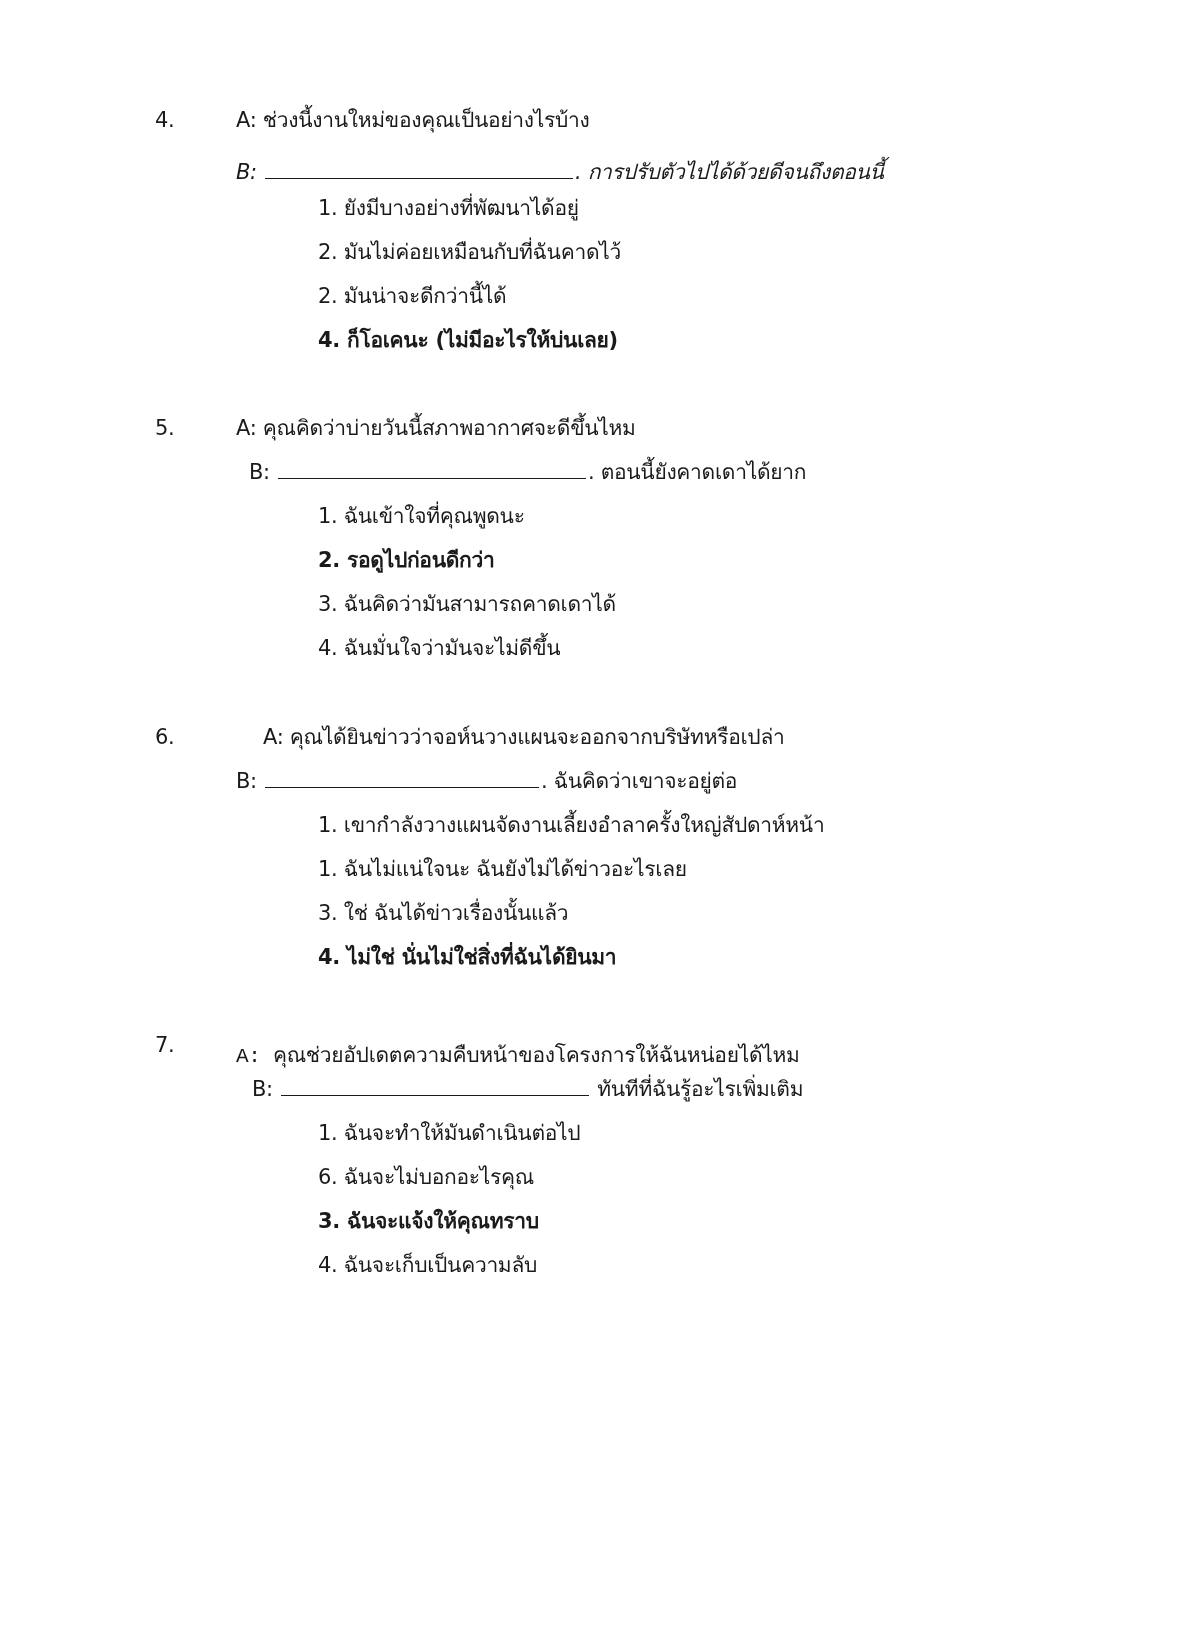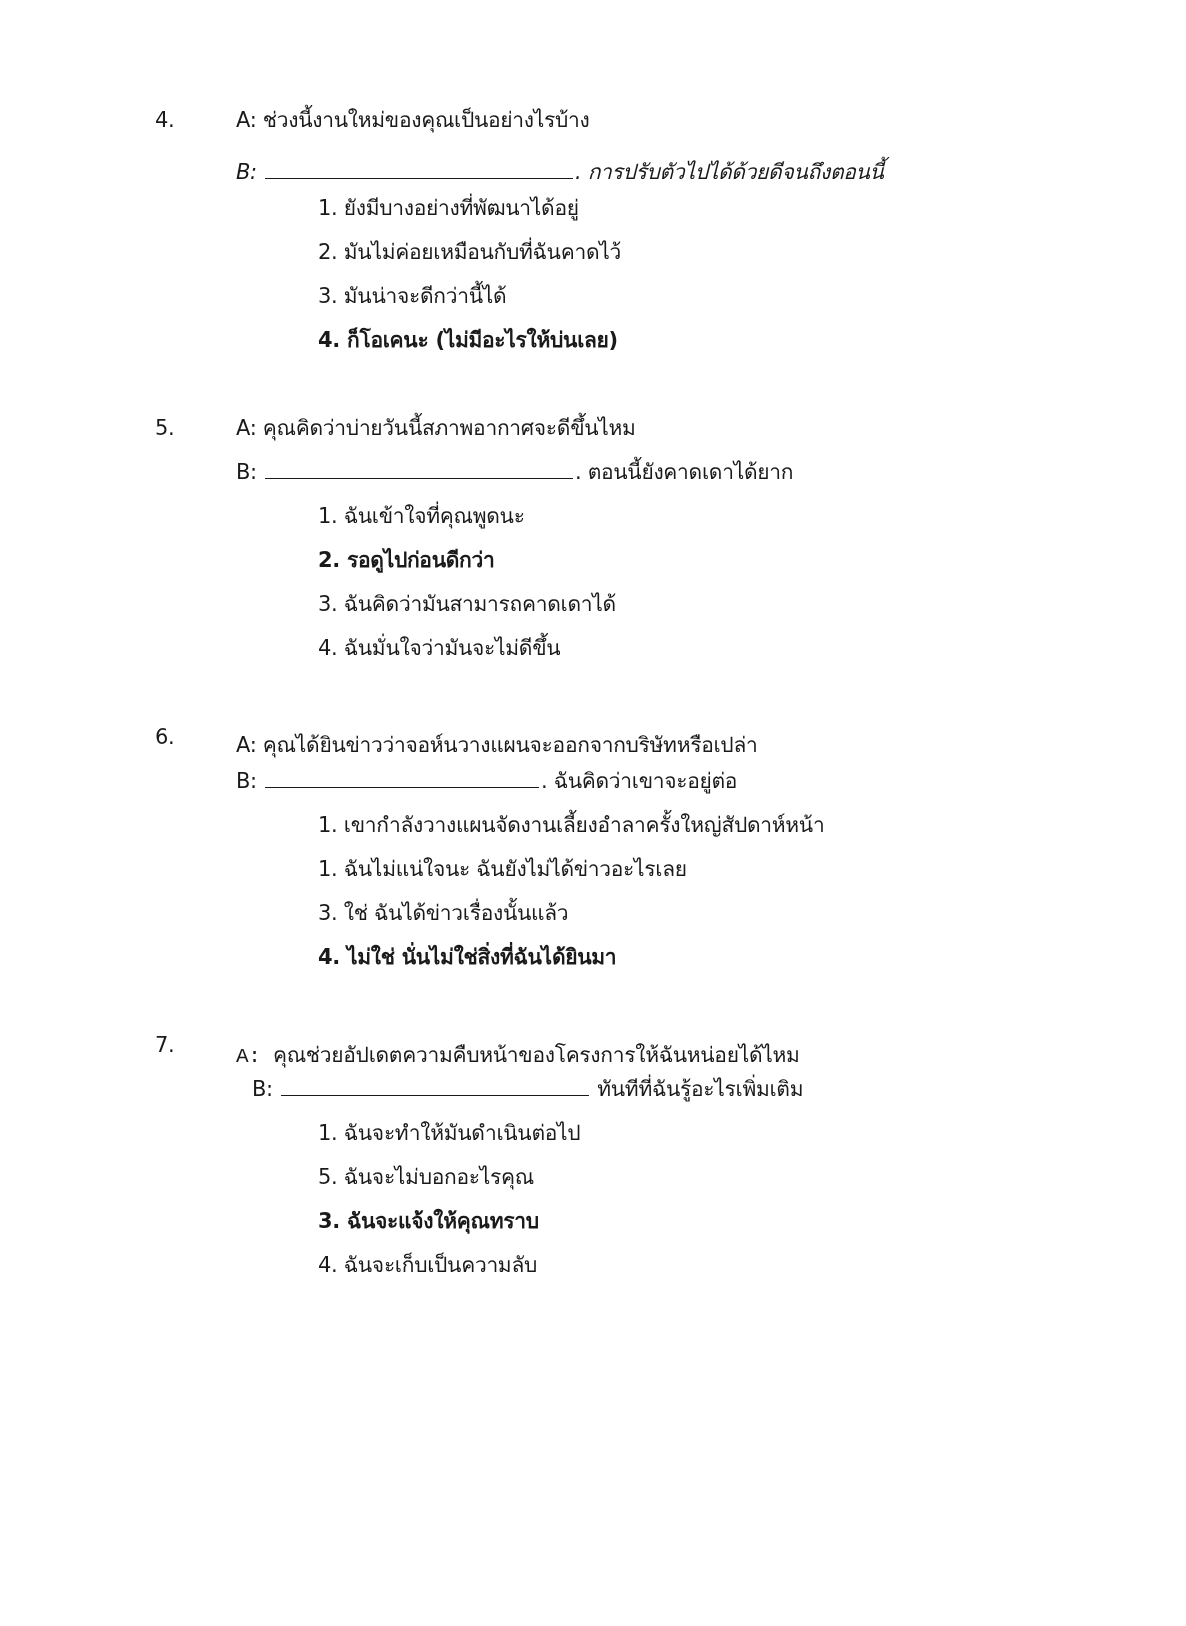--- a/index.html
+++ b/index.html
@@ -53,51 +53,51 @@
 <body>
 
 <div class="question" style="top:98px;">
   <div class="line qnum" style="top:0px;">4.</div>
   <div class="line speaker-a" style="top:0px;">A: ช่วงนี้งานใหม่ของคุณเป็นอย่างไรบ้าง</div>
   <div class="line speaker-b" style="top:52px;font-style:italic;">
     <span>B:</span><span class="blank" style="width:308px;"></span><span>. การปรับตัวไปได้ด้วยดีจนถึงตอนนี้</span>
   </div>
   <div class="line option" style="top:88px;text-align:center;">1. ยังมีบางอย่างที่พัฒนาได้อยู่</div>
   <div class="line option" style="top:132px;">2. มันไม่ค่อยเหมือนกับที่ฉันคาดไว้</div>
-  <div class="line option" style="top:176px;">3. มันน่าจะดีกว่านี้ได้</div>
+  <div class="line option" style="top:176px;">2. มันน่าจะดีกว่านี้ได้</div>
   <div class="line option correct" style="top:220px;">4. ก็โอเคนะ (ไม่มีอะไรให้บ่นเลย)</div>
 </div>
 
 <div class="question" style="top:406px;">
   <div class="line qnum" style="top:0px;">5.</div>
   <div class="line speaker-a" style="top:0px;">A: คุณคิดว่าบ่ายวันนี้สภาพอากาศจะดีขึ้นไหม</div>
-  <div class="line speaker-b" style="top:44px;">
+  <div class="line speaker-b" style="top:44px;margin-left:13px;">
     <span>B:</span><span class="blank" style="width:308px;"></span><span>. ตอนนี้ยังคาดเดาได้ยาก</span>
   </div>
   <div class="line option" style="top:88px;">1. ฉันเข้าใจที่คุณพูดนะ</div>
   <div class="line option correct" style="top:132px;">2. รอดูไปก่อนดีกว่า</div>
   <div class="line option" style="top:176px;">3. ฉันคิดว่ามันสามารถคาดเดาได้</div>
   <div class="line option" style="top:220px;">4. ฉันมั่นใจว่ามันจะไม่ดีขึ้น</div>
 </div>
 
 <div class="question" style="top:715px;">
   <div class="line qnum" style="top:0px;">6.</div>
-  <div class="line speaker-a" style="top:8px;">A: คุณได้ยินข่าวว่าจอห์นวางแผนจะออกจากบริษัทหรือเปล่า</div>
+  <div class="line speaker-a" style="top:0px;margin-left:27px;">A: คุณได้ยินข่าวว่าจอห์นวางแผนจะออกจากบริษัทหรือเปล่า</div>
   <div class="line speaker-b" style="top:44px;">
     <span>B:</span><span class="blank" style="width:274px;"></span><span>. ฉันคิดว่าเขาจะอยู่ต่อ</span>
   </div>
   <div class="line option" style="top:88px;">1. เขากำลังวางแผนจัดงานเลี้ยงอำลาครั้งใหญ่สัปดาห์หน้า</div>
   <div class="line option" style="top:132px;">1. ฉันไม่แน่ใจนะ ฉันยังไม่ได้ข่าวอะไรเลย</div>
   <div class="line option" style="top:176px;">3. ใช่ ฉันได้ข่าวเรื่องนั้นแล้ว</div>
   <div class="line option correct" style="top:220px;">4. ไม่ใช่ นั่นไม่ใช่สิ่งที่ฉันได้ยินมา</div>
 </div>
 
 <div class="question" style="top:1023px;">
   <div class="line qnum" style="top:0px;">7.</div>
   <div class="line speaker-a" style="top:12px;font-family:Liberation Mono, monospace;">A: คุณช่วยอัปเดตความคืบหน้าของโครงการให้ฉันหน่อยได้ไหม</div>
   <div class="line speaker-b" style="top:44px;margin-left:16px;">
     <span>B:</span><span class="blank" style="width:308px;"></span><span> ทันทีที่ฉันรู้อะไรเพิ่มเติม</span>
   </div>
   <div class="line option" style="top:88px;">1. ฉันจะทำให้มันดำเนินต่อไป</div>
-  <div class="line option" style="top:132px;">5. ฉันจะไม่บอกอะไรคุณ</div>
+  <div class="line option" style="top:132px;">6. ฉันจะไม่บอกอะไรคุณ</div>
   <div class="line option correct" style="top:176px;">3. ฉันจะแจ้งให้คุณทราบ</div>
   <div class="line option" style="top:220px;">4. ฉันจะเก็บเป็นความลับ</div>
 </div>
 
 </body></html>

